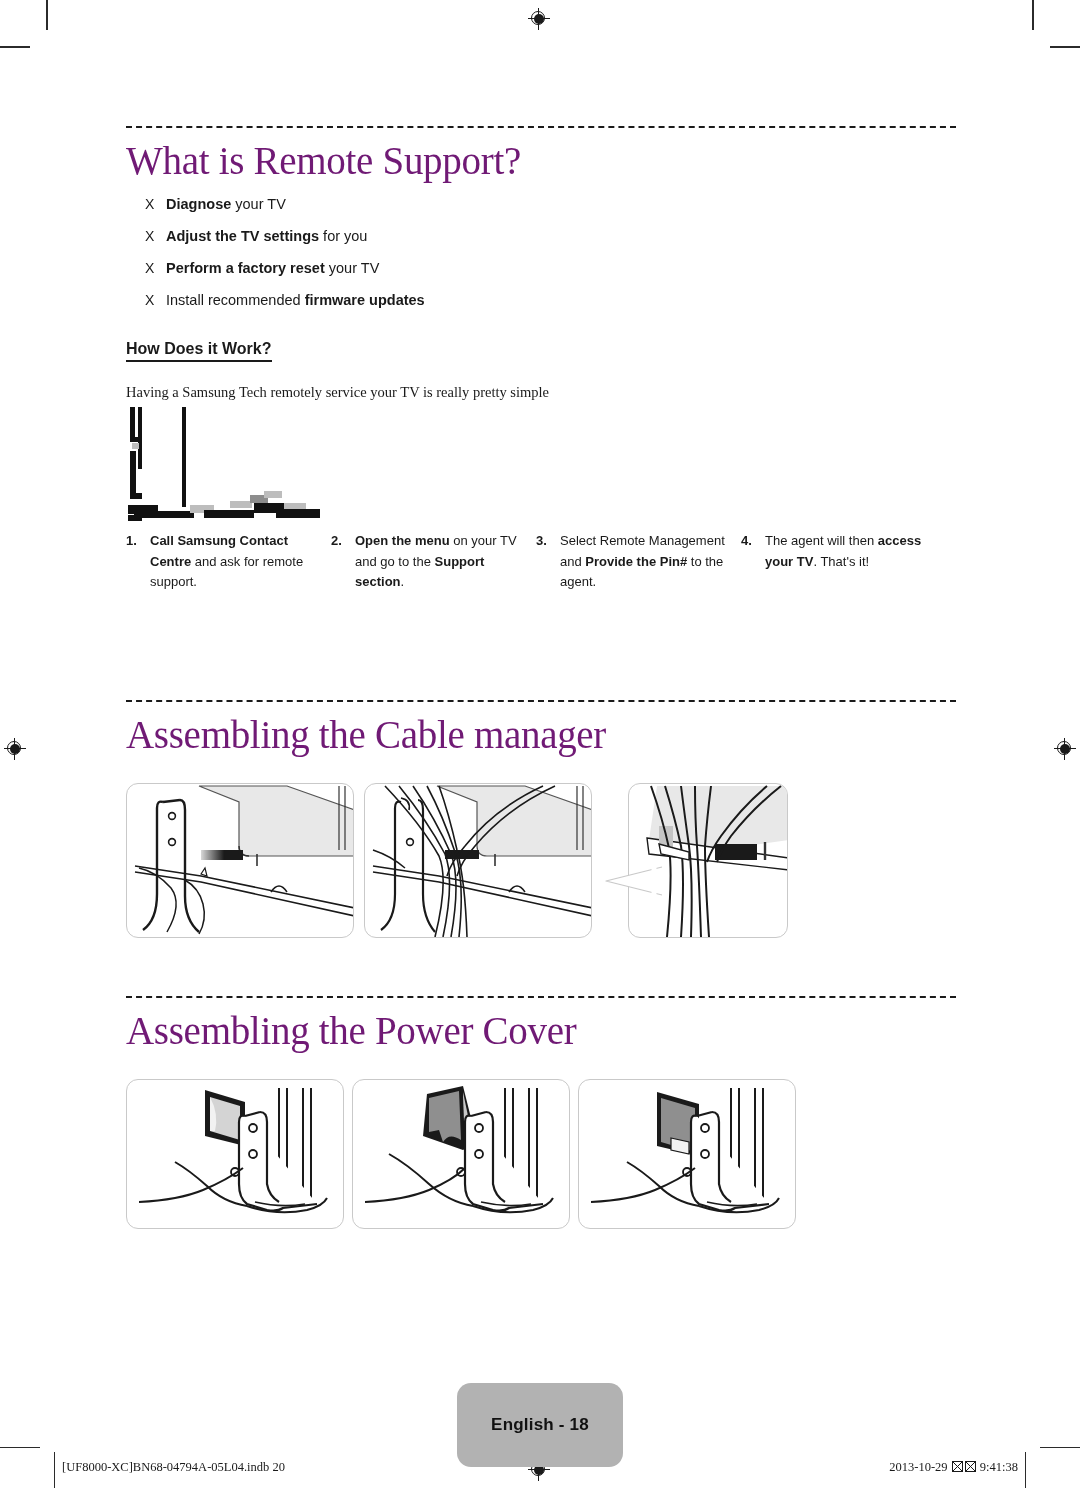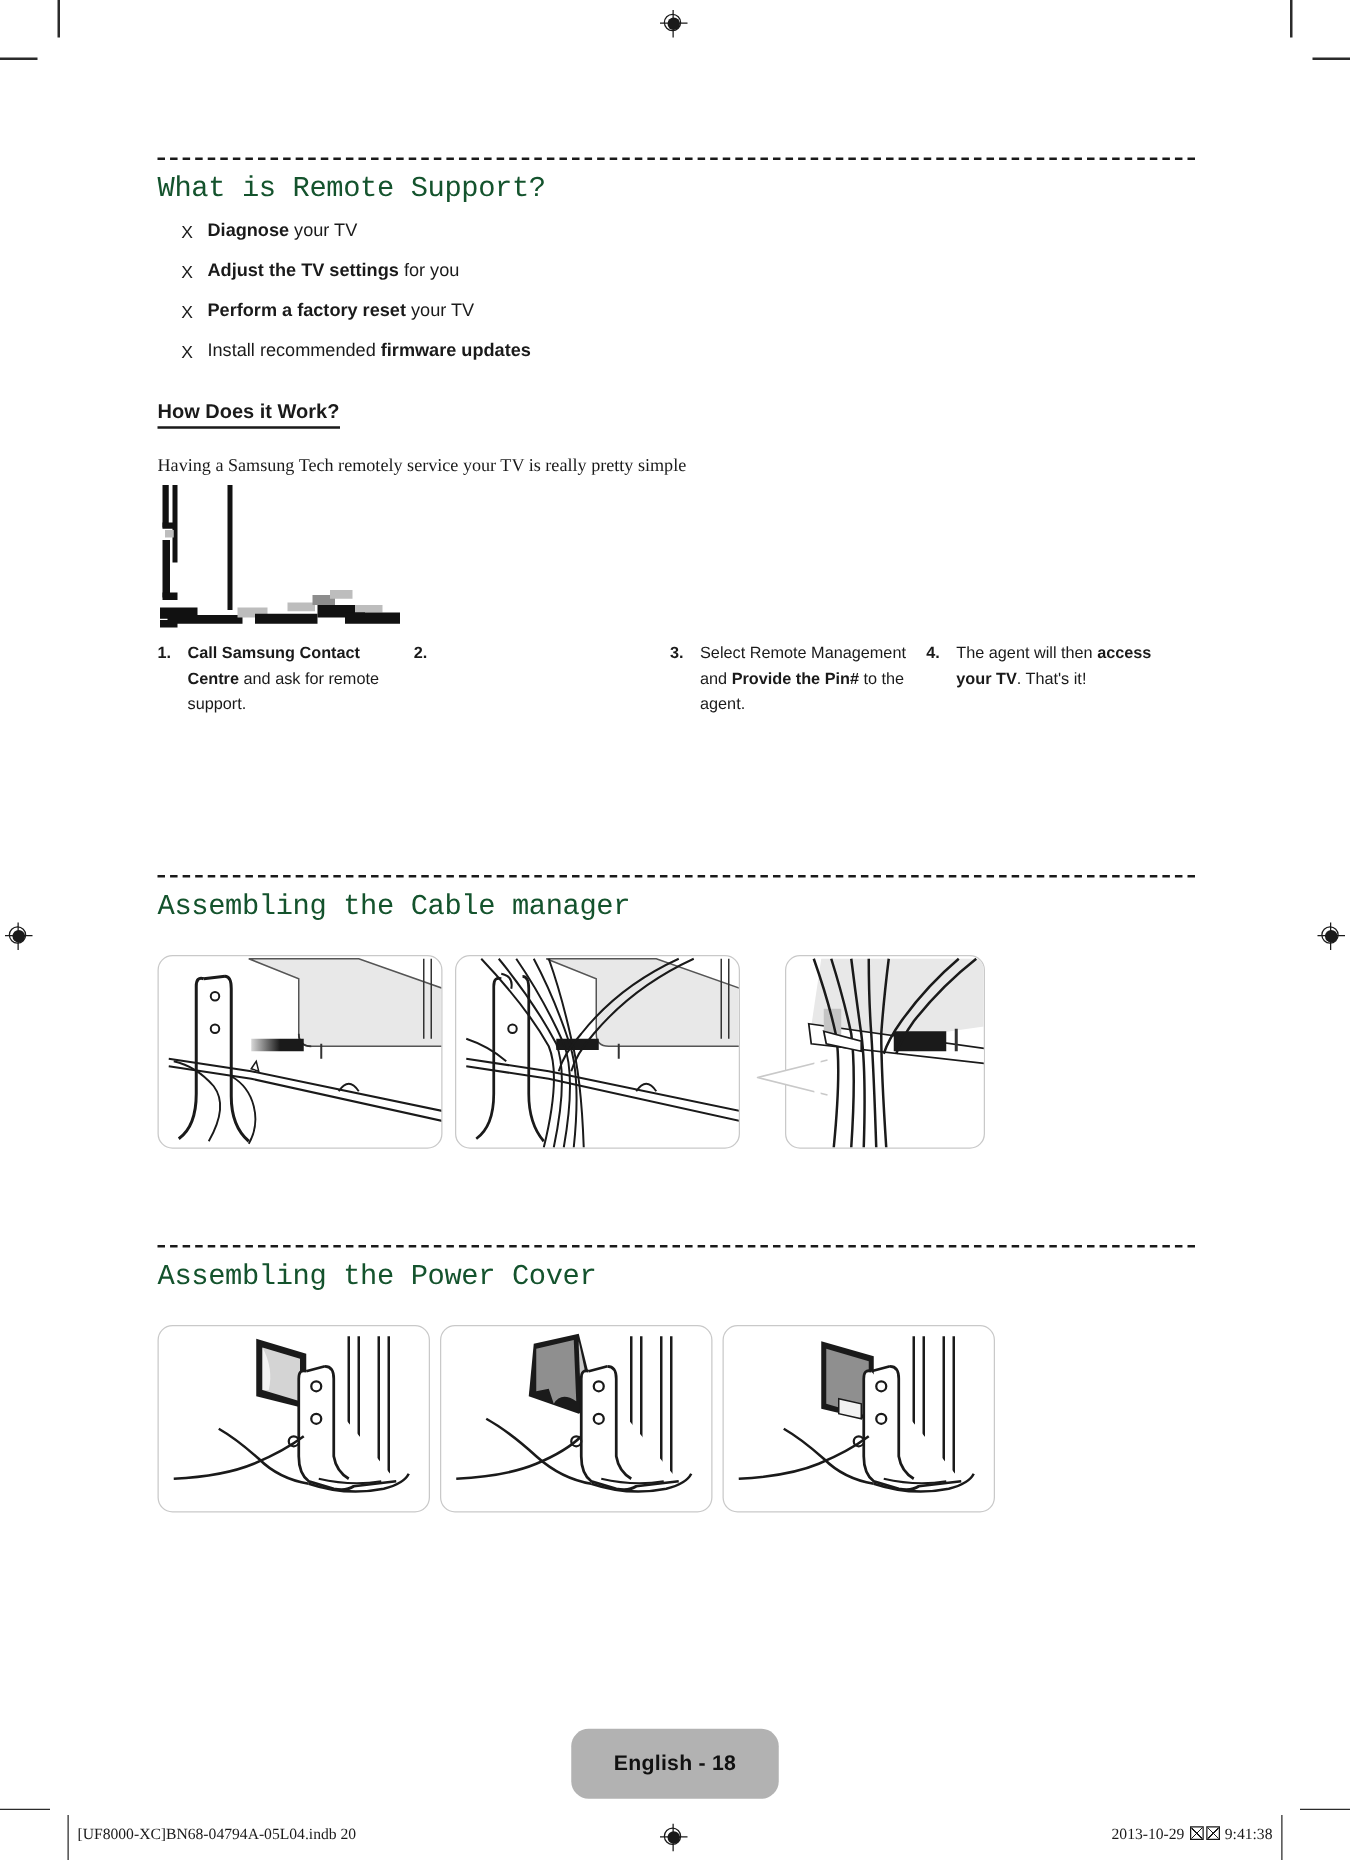--- a/index.html
+++ b/index.html
@@ -57,26 +57,26 @@
   }
 
   .dashed-rule {
     width: 100%;
     height: 0;
     border-top: 2px dashed #1a1a1a;
     margin: 0;
   }
 
   h1.section-title {
-    font-size: 23px;
+    font-size: 39px;
     font-weight: normal;
     letter-spacing: -0.3px;
     margin: 10px 0 0 0;
-    color: #14532d;
-    font-family: Liberation Mono, monospace;
+    color: #701a75;
+    font-family: Liberation Serif, serif;
   }
 
   p.intro {
     font-size: 14.5px;
     margin: 30px 0 0 0;
     color: #1a1a1a;
     line-height: 1.35;
   }
 
   ul.feature-list {
@@ -166,21 +166,21 @@
     z-index: 5;
   }
 
   
   .page-badge {
     position: absolute;
     left: 50%;
     transform: translateX(-50%);
     top: 1383px;
     width: 166px;
-    height: 56px;
+    height: 84px;
     background: #b2b2b2;
     border-radius: 14px;
     display: flex;
     align-items: center;
     justify-content: center;
   }
   .page-badge span {
     font-size: 17px;
     font-weight: bold;
     color: #111;
@@ -306,20 +306,21 @@
     </div>
 
     
     <div class="steps">
       <div class="step">
         <span class="num">1.</span>
         <span class="txt"><span class="b">Call Samsung Contact Centre</span><span> and ask for remote support.</span></span>
       </div>
       <div class="step">
         <span class="num">2.</span>
+        <span class="txt"><span class="b">Open the menu</span><span> on your TV and go to the </span><span class="b">Support section</span><span>.</span></span>
       </div>
       <div class="step">
         <span class="num">3.</span>
         <span class="txt"><span>Select Remote Management and </span><span class="b">Provide the Pin#</span><span> to the agent.</span></span>
       </div>
       <div class="step">
         <span class="num">4.</span>
         <span class="txt"><span>The agent will then </span><span class="b">access your TV</span><span>. That's it!</span></span>
       </div>
     </div>

